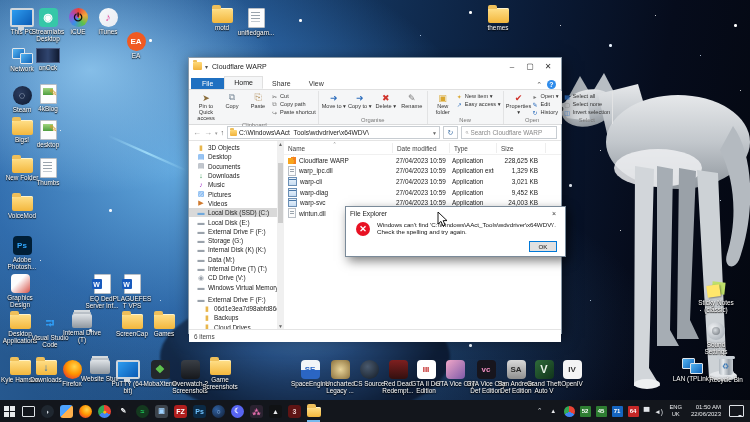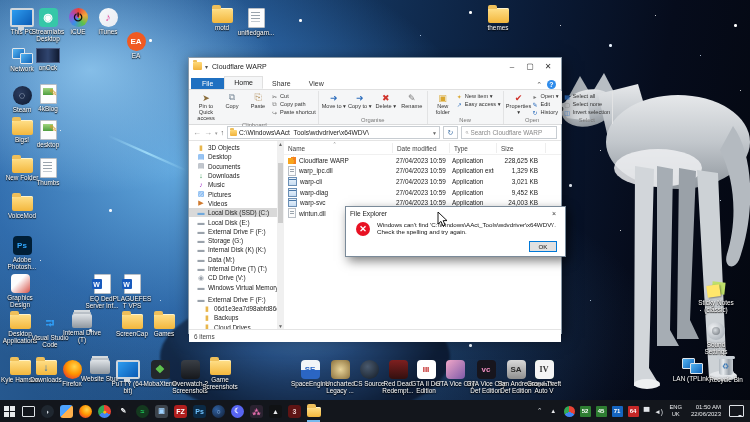--- a/index.html
+++ b/index.html
@@ -420,21 +420,21 @@
           <span class="glyph" style="color: rgb(43, 43, 43); font-size: 8px;">SA</span>
         </span>
         <div class="dlabel">San Andreas Def Edition</div>
       </div>
       <div class="dicon" style="left: 524px; top: 360px;">
         <span class="shp shp-square" style="background: linear-gradient(135deg, rgb(47, 107, 58), rgb(16, 51, 26));">
           <span class="glyph" style="color: rgb(232, 242, 232); font-size: 11px;">V</span>
         </span>
         <div class="dlabel">Grand Theft Auto V</div>
       </div>
-      <div class="dicon" style="left: 524px; top: 360px; font-family: Liberation Serif, serif;">
+      <div class="dicon" style="left: 552px; top: 360px;">
         <span class="shp shp-square" style="background: rgb(244, 244, 244);">
           <span class="glyph" style="color: rgb(51, 51, 51); font-size: 8px;">IV</span>
         </span>
         <div class="dlabel">OpenIV</div>
       </div>
       <div class="dicon" style="left: 696px; top: 282px;">
         <span class="shp shp-sticky"></span>
         <div class="dlabel">Sticky Notes (classic)</div>
       </div>
       <div class="dicon" style="left: 696px; top: 322px;">

